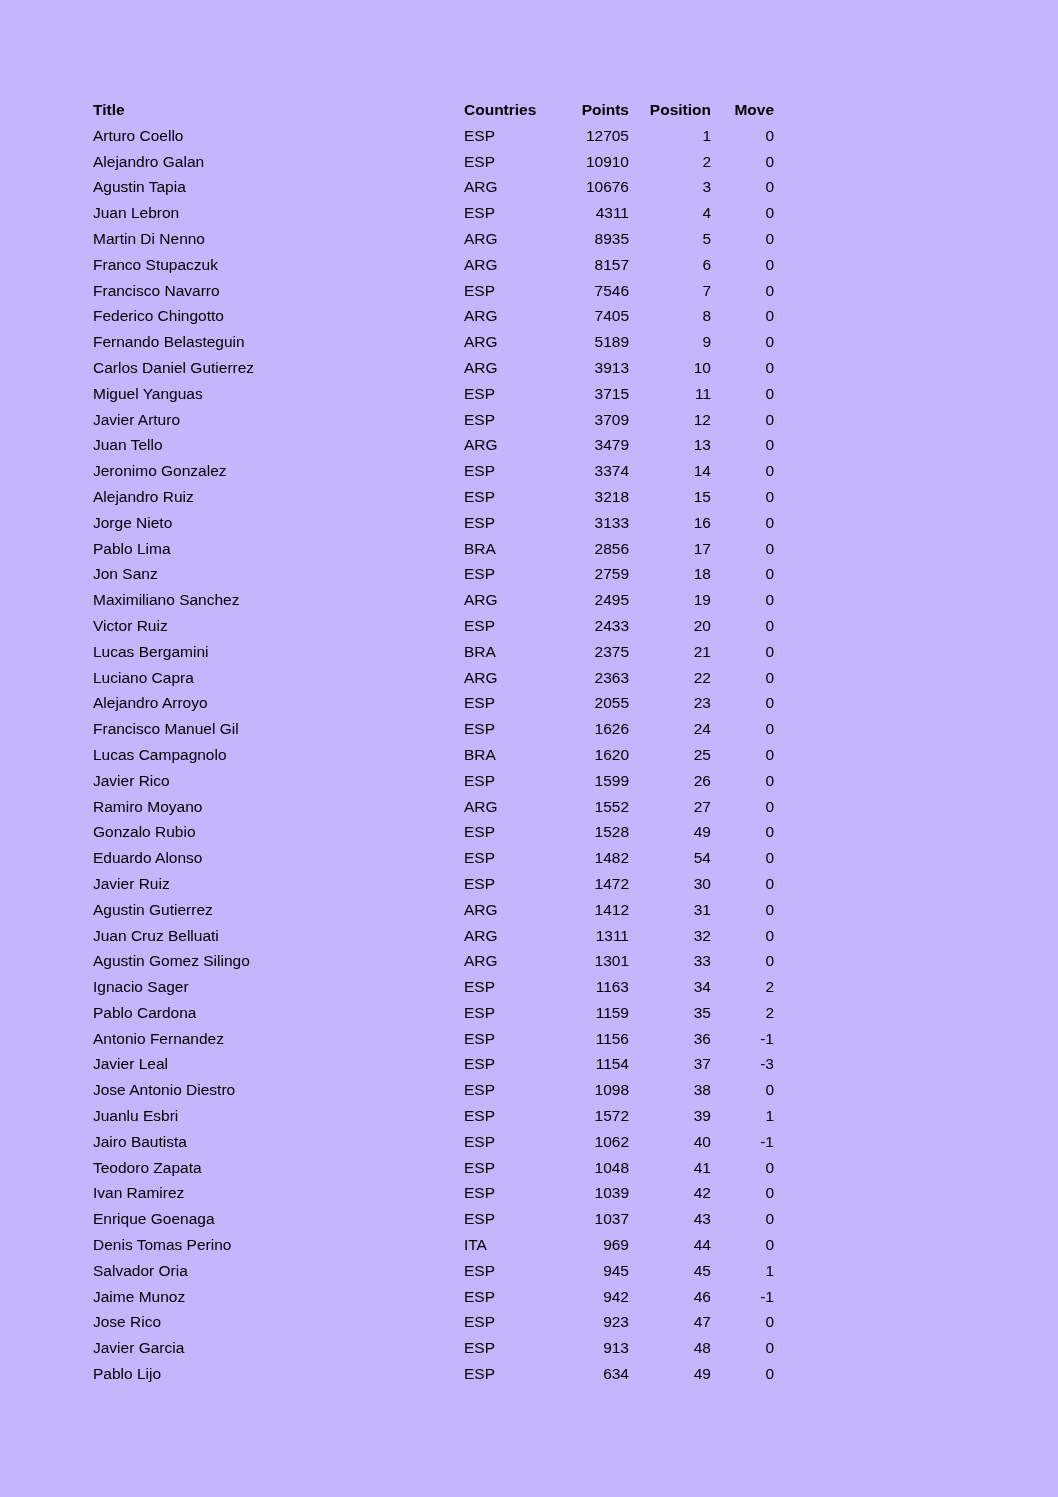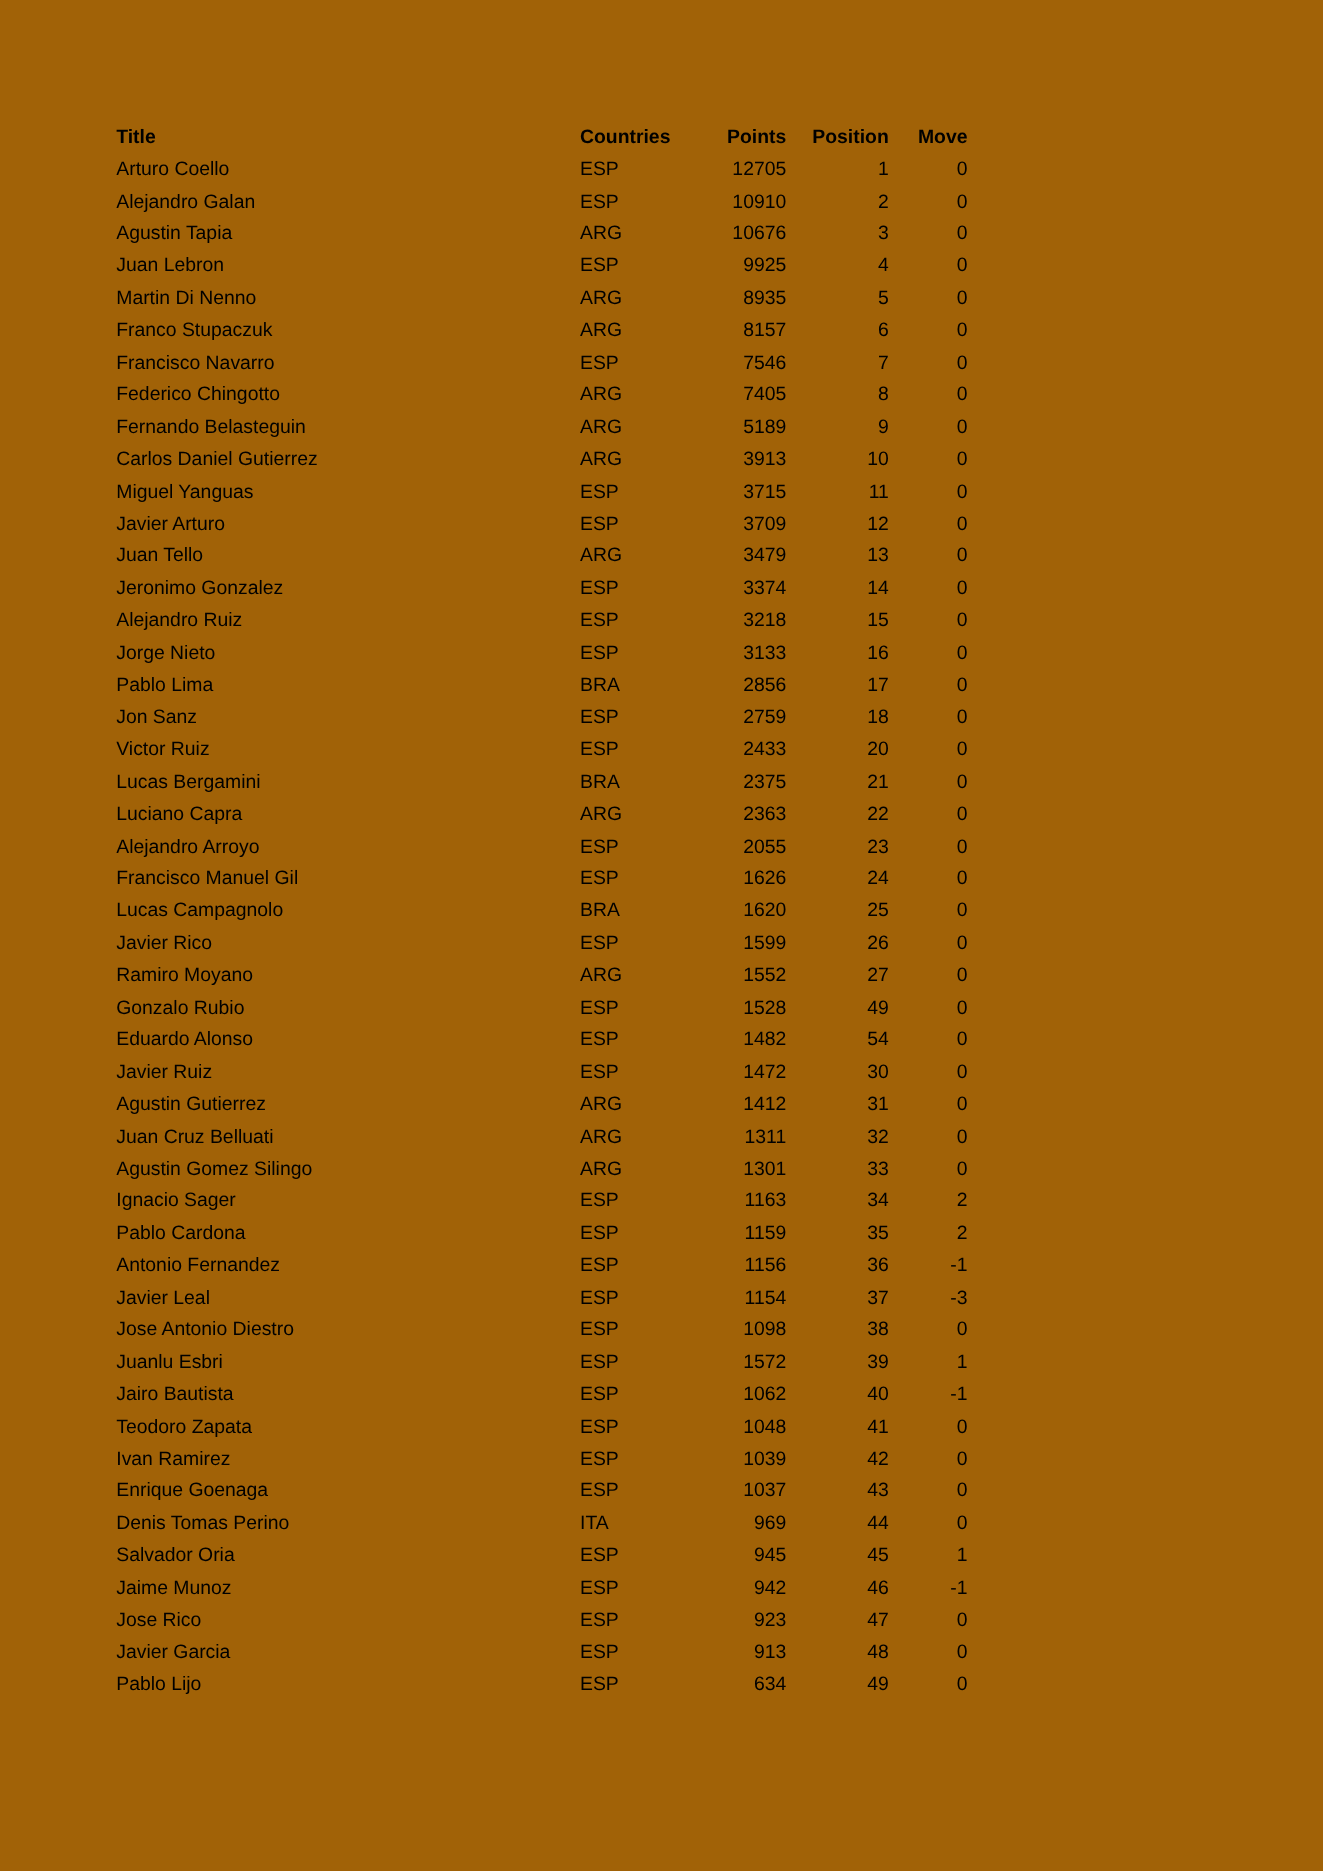--- a/index.html
+++ b/index.html
@@ -4,21 +4,21 @@
 <style>
   html, body {
     margin: 0;
     padding: 0;
     background: #ffffff;
   }
   .page {
     position: relative;
     width: 1058px;
     height: 1497px;
-    background: #a16207;
+    background: #c4b5fd;
     font-family: "Liberation Sans", sans-serif;
     color: #000000;
     overflow: hidden;
   }
   table.ranking {
     position: absolute;
     left: 93px;
     top: 97px;
     border-collapse: collapse;
     table-layout: fixed;
@@ -83,21 +83,21 @@
         <tr>
           <td>Agustin Tapia</td>
           <td>ARG</td>
           <td class="num">10676</td>
           <td class="num">3</td>
           <td class="num">0</td>
         </tr>
         <tr>
           <td>Juan Lebron</td>
           <td>ESP</td>
-          <td class="num">9925</td>
+          <td class="num">4311</td>
           <td class="num">4</td>
           <td class="num">0</td>
         </tr>
         <tr>
           <td>Martin Di Nenno</td>
           <td>ARG</td>
           <td class="num">8935</td>
           <td class="num">5</td>
           <td class="num">0</td>
         </tr>
@@ -183,20 +183,27 @@
           <td>BRA</td>
           <td class="num">2856</td>
           <td class="num">17</td>
           <td class="num">0</td>
         </tr>
         <tr>
           <td>Jon Sanz</td>
           <td>ESP</td>
           <td class="num">2759</td>
           <td class="num">18</td>
+          <td class="num">0</td>
+        </tr>
+        <tr>
+          <td>Maximiliano Sanchez</td>
+          <td>ARG</td>
+          <td class="num">2495</td>
+          <td class="num">19</td>
           <td class="num">0</td>
         </tr>
         <tr>
           <td>Victor Ruiz</td>
           <td>ESP</td>
           <td class="num">2433</td>
           <td class="num">20</td>
           <td class="num">0</td>
         </tr>
         <tr>

